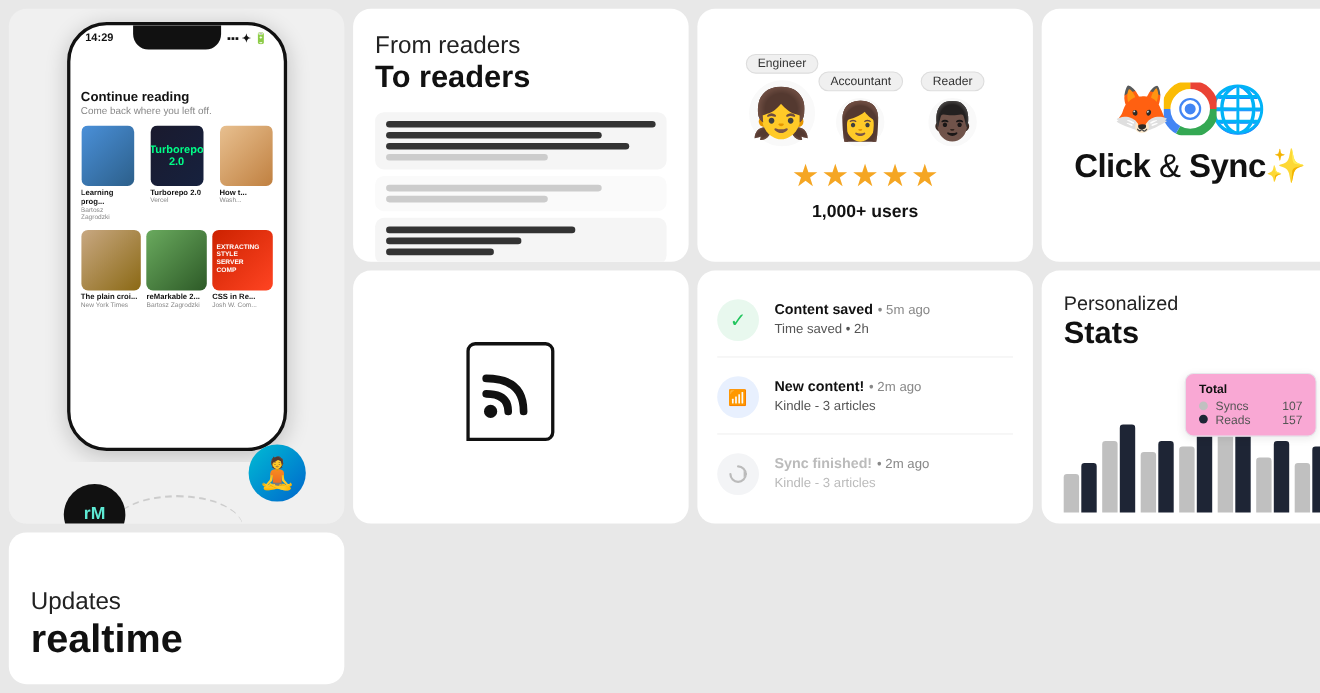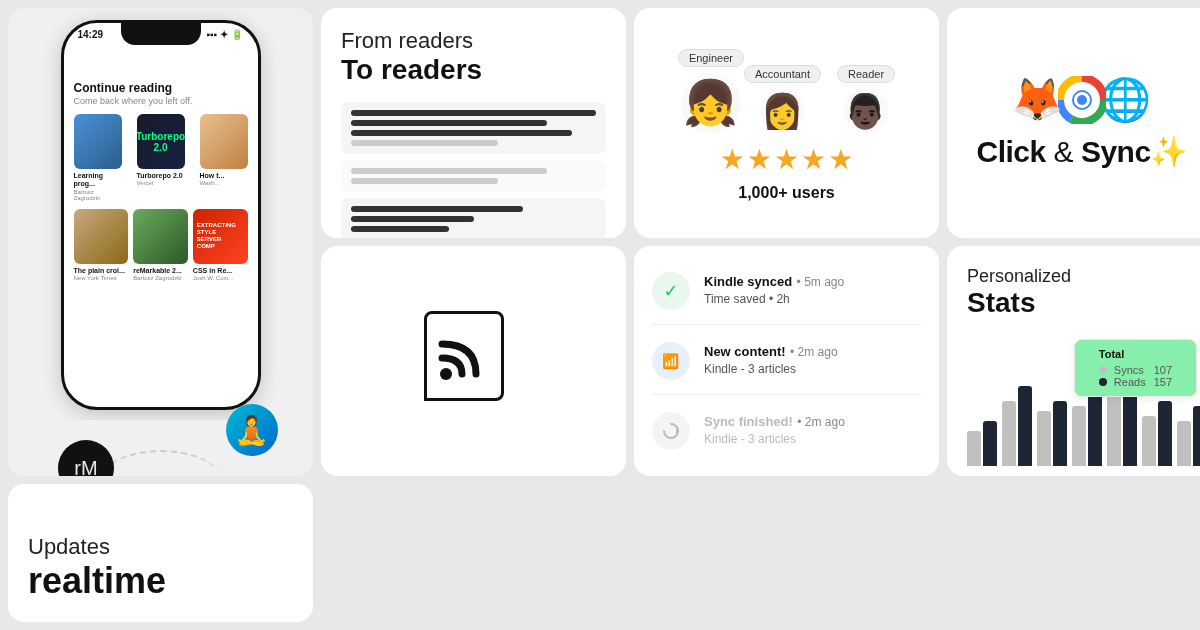--- a/index.html
+++ b/index.html
@@ -266,23 +266,23 @@
       padding: 10px;
     }
     .rM-logo {
       width: 56px;
       height: 56px;
       border-radius: 50%;
       background: #111;
       display: flex;
       align-items: center;
       justify-content: center;
-      color: #e5e5e5;
-      font-size: 20px;
-      font-weight: 400;
+      color: #5eead4;
+      font-size: 16px;
+      font-weight: 700;
       position: absolute;
       left: 50px;
       top: 20px;
     }
     .reader-logo {
       width: 52px;
       height: 52px;
       border-radius: 50%;
       background: linear-gradient(135deg, #00bcd4, #0066cc);
       display: flex;
@@ -409,24 +409,24 @@
       width: 14px;
       border-radius: 3px 3px 0 0;
     }
     .bar.light { background: #c0c0c0; }
     .bar.dark { background: #1e2535; }
 
     .chart-tooltip {
       position: absolute;
       top: 10px;
       right: 0px;
-      background: #86efac;
+      background: #f9a8d4;
       border: 1px solid #e5e7eb;
       border-radius: 8px;
-      padding: 8px 24px;
+      padding: 8px 12px;
       font-size: 11px;
       min-width: 120px;
       box-shadow: 0 2px 8px rgba(0,0,0,0.08);
     }
     .tooltip-title {
       font-weight: 700;
       color: #111;
       margin-bottom: 4px;
     }
     .tooltip-row {
@@ -615,21 +615,21 @@
       </svg>
     </div>
   </div>
 </div>
 
 <div class="card card-6">
   <div class="notif-item">
     <div class="notif-icon-wrap green">✓</div>
     <div>
       <div>
-        <span class="notif-title">Kindle synced</span>
+        <span class="notif-title">Content saved</span>
         <span class="notif-time">• 5m ago</span>
       </div>
       <div class="notif-desc">Time saved • 2h</div>
     </div>
   </div>
   <div class="notif-item">
     <div class="notif-icon-wrap blue" style="font-size:14px;">📶</div>
     <div>
       <div>
         <span class="notif-title">New content!</span>

